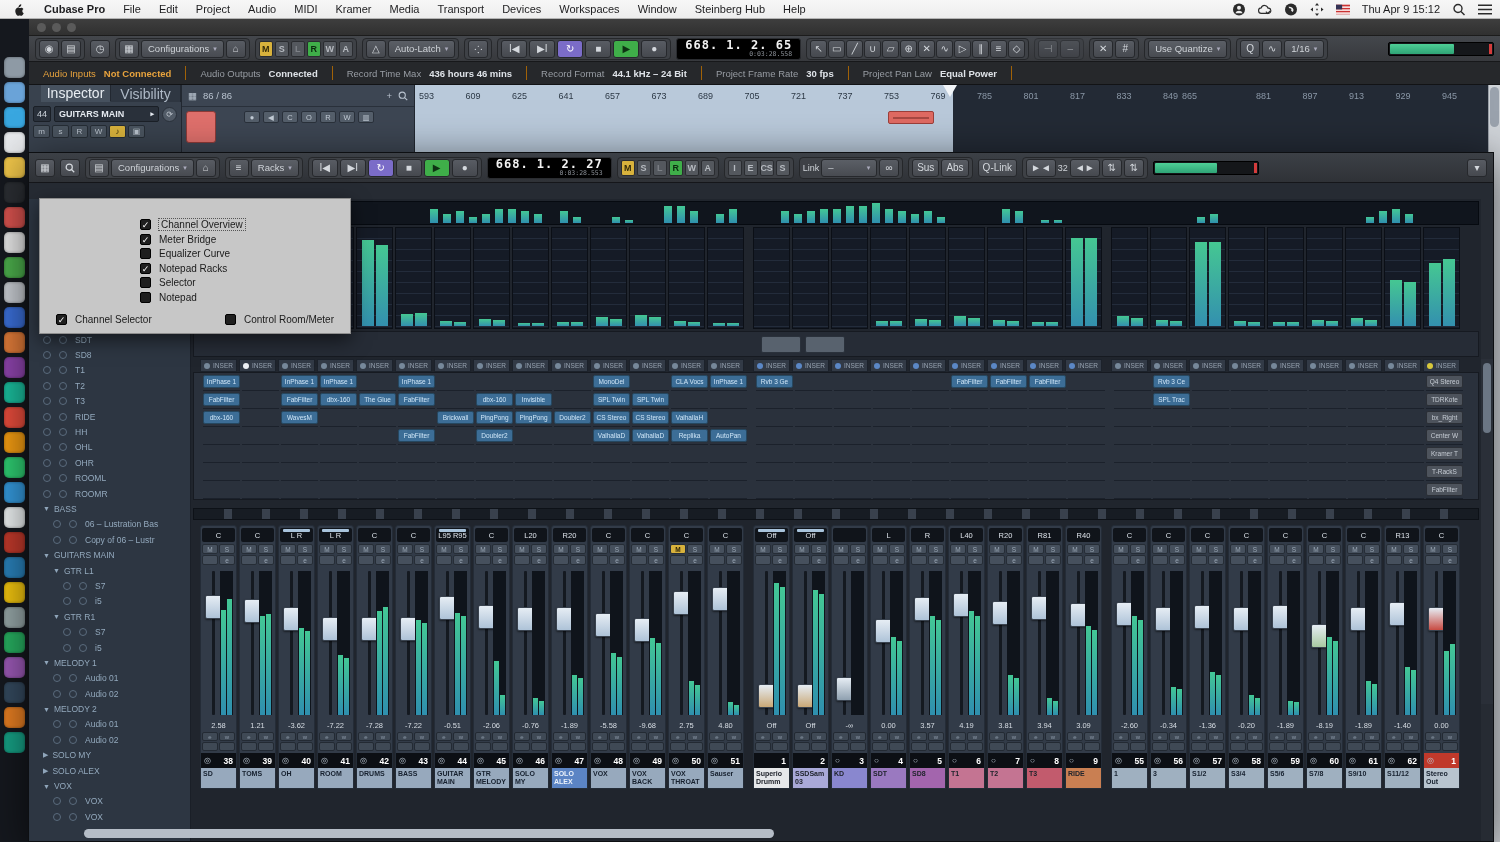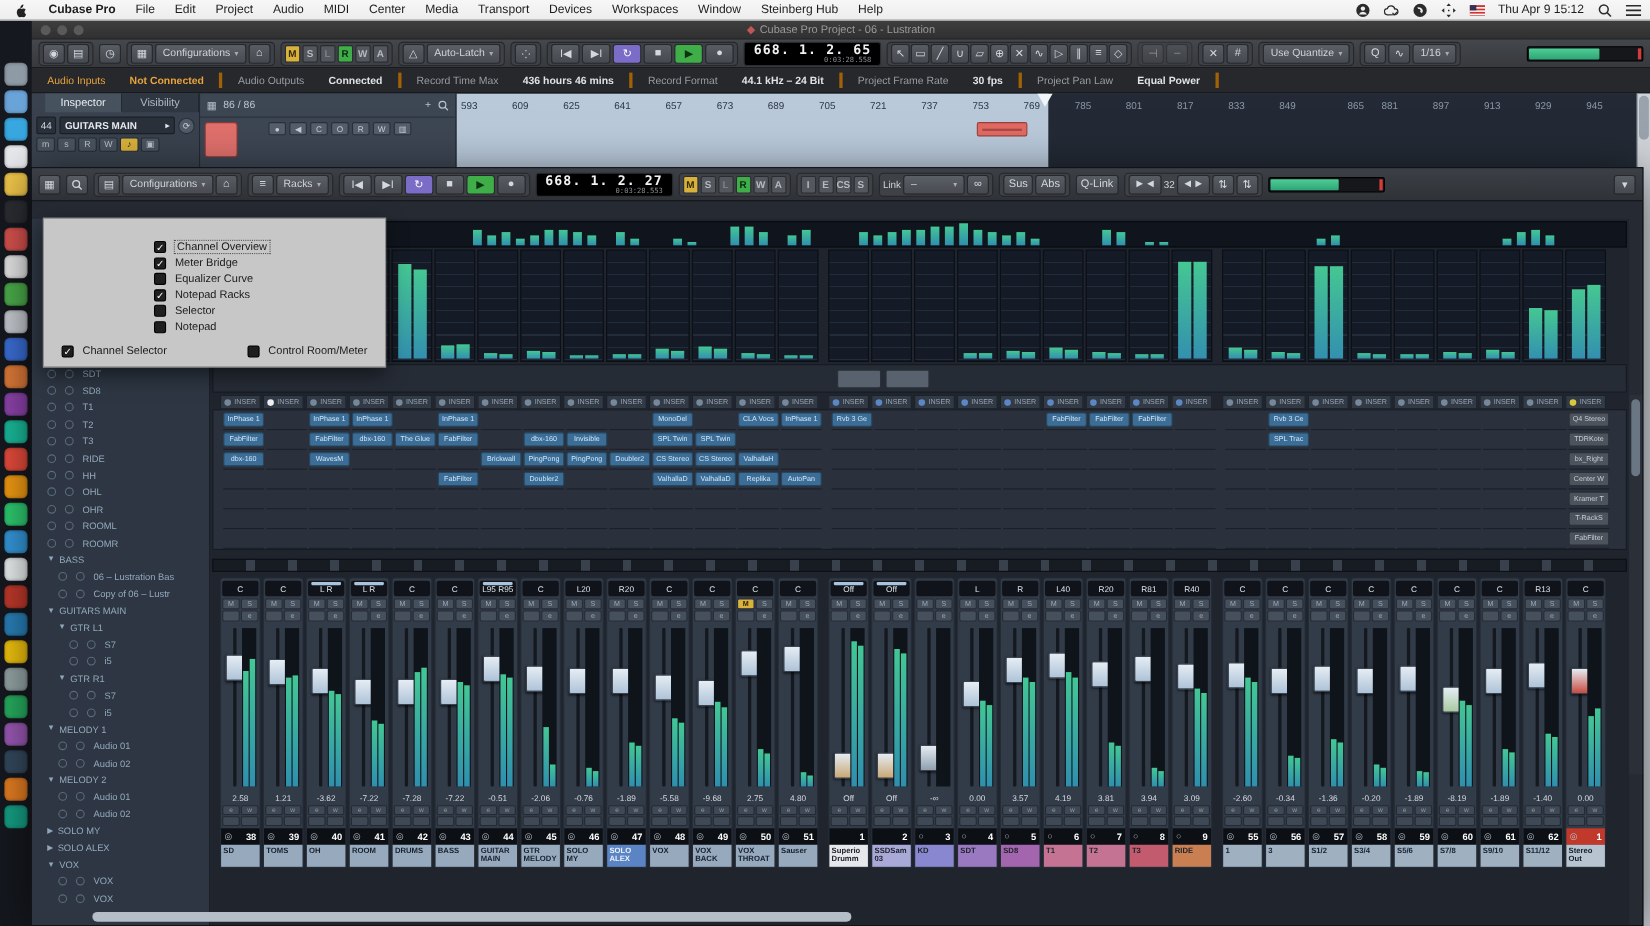--- a/index.html
+++ b/index.html
@@ -39,28 +39,28 @@
   .tbtn.green{background:#3fae49;color:#0e3313;}
   .timebox{background:#000;border:1px solid #2a2c30;border-radius:3px;height:22px;padding:1px 8px;display:flex;flex-direction:column;align-items:flex-end;justify-content:center;min-width:118px;}
   .time1{font-family:"DejaVu Sans Mono",monospace;font-size:12px;color:#f2f2f2;font-weight:bold;letter-spacing:1px;line-height:12px;}
   .time2{font-family:"DejaVu Sans Mono",monospace;font-size:6.5px;color:#8a8f96;line-height:7px;}
   .toolstrip{display:flex;gap:1px;}
   .toolstrip .tbtn{min-width:17px;padding:0 2px;font-size:10px;}
   .perfmeter{width:106px;height:14px;background:#15171a;border:1px solid #000;border-radius:2px;position:relative;overflow:hidden;}
   .perfmeter .fill{position:absolute;left:1px;top:1px;bottom:1px;background:linear-gradient(#4ecf96,#2fa476);border-radius:1px;}
   .perfmeter .tip{position:absolute;right:1px;top:1px;bottom:1px;width:3px;background:#d43c3c;}
   .pstatus{height:23px;background:#26282b;border-bottom:1px solid #121315;display:flex;align-items:center;font-size:9.5px;color:#a7abb1;}
-  .stitem{display:flex;gap:22px;padding:0 14px;border-right:3px solid #a16207;height:14px;align-items:center;}
+  .stitem{display:flex;gap:8px;padding:0 14px;border-right:1px solid #a16207;height:14px;align-items:center;}
   .stitem .lab{color:#989da4;}
   .stitem .val{color:#dfe3e8;font-weight:bold;}
   .stitem.alert .lab,.stitem.alert .val{color:#e8a33d;}
   
   .pcontent{position:absolute;left:0;top:66px;right:0;bottom:0;background:#39424e;}
   .inspector{position:absolute;left:0;top:0;width:153px;height:100%;background:#39424e;border-right:1px solid #222831;}
-  .itabs{display:flex;font-size:10px;color:#aeb9c6;height:17px;padding-left:12px;}
+  .itabs{display:flex;font-size:14px;color:#aeb9c6;height:17px;padding-left:12px;}
   .itab{flex:1;display:flex;align-items:center;justify-content:center;background:#2f3742;border-right:1px solid #222831;}
   .itab.sel{background:#47525f;color:#e8edf2;border-bottom:1px solid #47525f;}
   .trackfield{margin:4px 4px 2px;display:flex;align-items:center;gap:3px;}
   .tnum{background:#2a313b;border:1px solid #1b2027;border-radius:2px;font-size:9px;color:#cfd6de;padding:2px 3px;}
   .tname{flex:1;background:#2a313b;border:1px solid #1b2027;border-radius:2px;font-size:9px;color:#e6ebf1;font-weight:bold;padding:2px 4px;display:flex;justify-content:space-between;align-items:center;}
   .roundbtn{width:15px;height:15px;border-radius:50%;background:#525c68;border:1px solid #2a313b;color:#c6cdd5;font-size:8px;display:flex;align-items:center;justify-content:center;}
   .ibtns{display:flex;gap:2px;margin:3px 4px;}
   .ibtns span{width:17px;height:13px;background:#4a545f;border:1px solid #262d35;border-radius:2px;font-size:8px;color:#b9c2cc;display:flex;align-items:center;justify-content:center;}
   .ibtns span.amber{background:#d8b23c;color:#332a08;}
   .trackpanel{position:absolute;left:153px;top:0;width:233px;height:100%;background:#3d4653;border-right:1px solid #222831;}
@@ -160,21 +160,21 @@
     <svg class="apple" viewBox="0 0 13 13">
         <path d="M9.2 1.2c-.7.05-1.5.5-2 1.05-.4.5-.8 1.3-.65 2.05.8.05 1.6-.4 2.1-1 .45-.55.75-1.3.55-2.1zM6.6 4.6c-1.1 0-2.3.65-2.9 1.75-.9 1.55-.25 3.9.65 5.15.45.6.95 1.3 1.65 1.3.65-.05.9-.4 1.7-.4.8 0 1 .4 1.7.4s1.15-.65 1.6-1.25c.5-.7.7-1.4.7-1.45-.05 0-1.4-.55-1.4-2.15 0-1.35 1.1-2 1.15-2.05-.6-.9-1.6-1.25-2.1-1.25-.75 0-1.35.45-1.7.45-.35 0-.7-.5-1.05-.5z" fill="#222"></path>
       </svg>
     <div class="menu-items" style="display:flex;">
         <div class="mitem bold">Cubase Pro</div>
         <div class="mitem">File</div>
         <div class="mitem">Edit</div>
         <div class="mitem">Project</div>
         <div class="mitem">Audio</div>
         <div class="mitem">MIDI</div>
-        <div class="mitem">Center</div>
+        <div class="mitem">Kramer</div>
         <div class="mitem">Media</div>
         <div class="mitem">Transport</div>
         <div class="mitem">Devices</div>
         <div class="mitem">Workspaces</div>
         <div class="mitem">Window</div>
         <div class="mitem">Steinberg Hub</div>
         <div class="mitem">Help</div>
       </div>
     <div class="mb-right">
       <svg class="sticon" viewBox="0 0 14 13">
@@ -242,21 +242,20 @@
       <div class="dicon" style="background: rgb(22, 160, 133);"></div>
     </div>
 
   <div class="proj">
     <div class="ptitle">
       <div class="tl tl-dim">
           <span></span>
           <span></span>
           <span></span>
         </div>
-      <div class="wtitle"><span class="dia">◆</span><span>Cubase Pro Project - 06 - Lustration</span></div>
     </div>
     <div class="ptoolbar">
       <div class="tgroup">
           <span class="tbtn">◉</span>
           <span class="tbtn">▤</span>
         </div>
       <span class="tbtn">◷</span>
       <div class="tgroup">
           <span class="tbtn">▦</span>
           <div class="dd">
@@ -427,21 +426,21 @@
             <span class="rtick light" style="left: 329.5px;">705</span>
             <span class="rtick light" style="left: 376px;">721</span>
             <span class="rtick light" style="left: 422.5px;">737</span>
             <span class="rtick light" style="left: 469px;">753</span>
             <span class="rtick light" style="left: 515.5px;">769</span>
             <span class="rtick dark" style="left: 562px;">785</span>
             <span class="rtick dark" style="left: 608.5px;">801</span>
             <span class="rtick dark" style="left: 655px;">817</span>
             <span class="rtick dark" style="left: 701.5px;">833</span>
             <span class="rtick dark" style="left: 748px;">849</span>
-            <span class="rtick dark" style="left: 810px; text-align: right;">865</span>
+            <span class="rtick dark" style="left: 767px; text-align: right;">865</span>
             <span class="rtick dark" style="left: 841px;">881</span>
             <span class="rtick dark" style="left: 887.5px;">897</span>
             <span class="rtick dark" style="left: 934px;">913</span>
             <span class="rtick dark" style="left: 980.5px;">929</span>
             <span class="rtick dark" style="left: 1027px;">945</span>
           </div>
         <div class="redmarker"></div>
         <div class="cursor"></div>
       </div>
       <div class="pvscroll">

